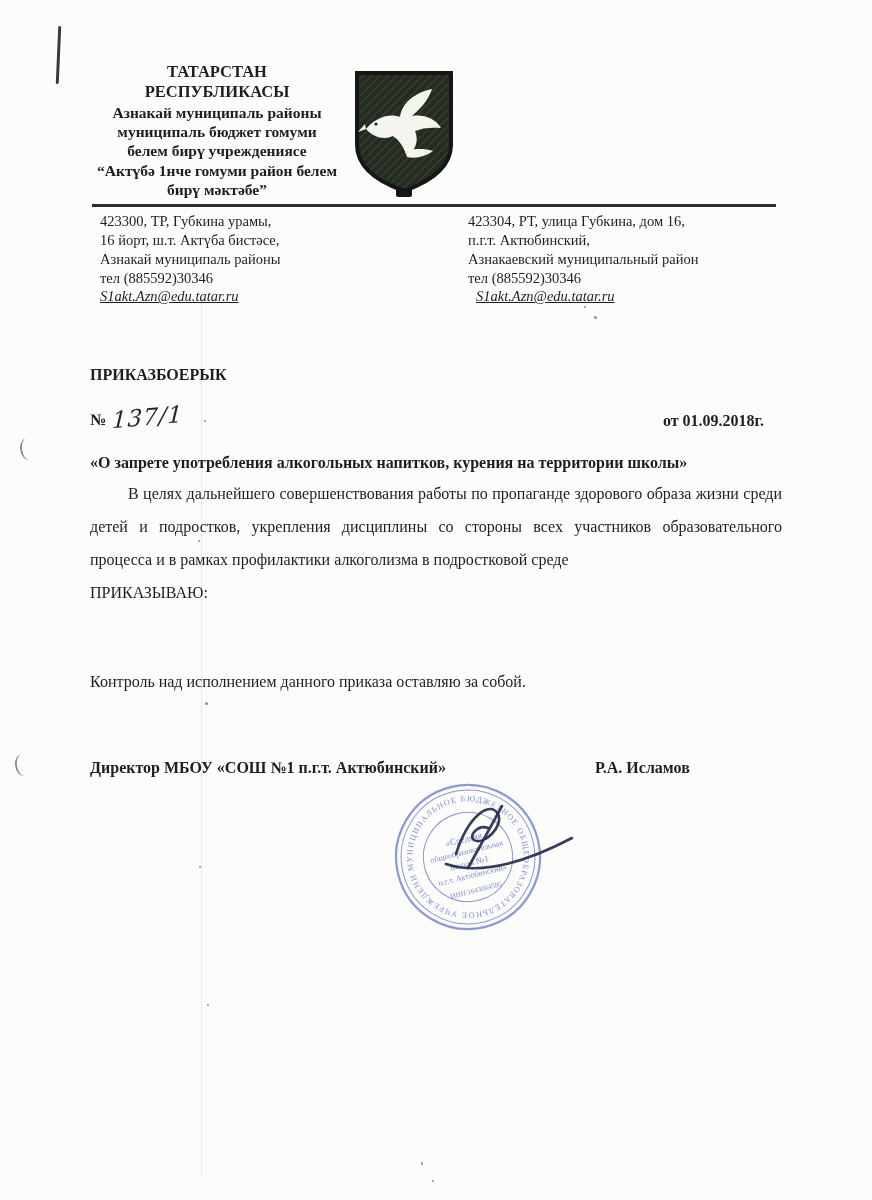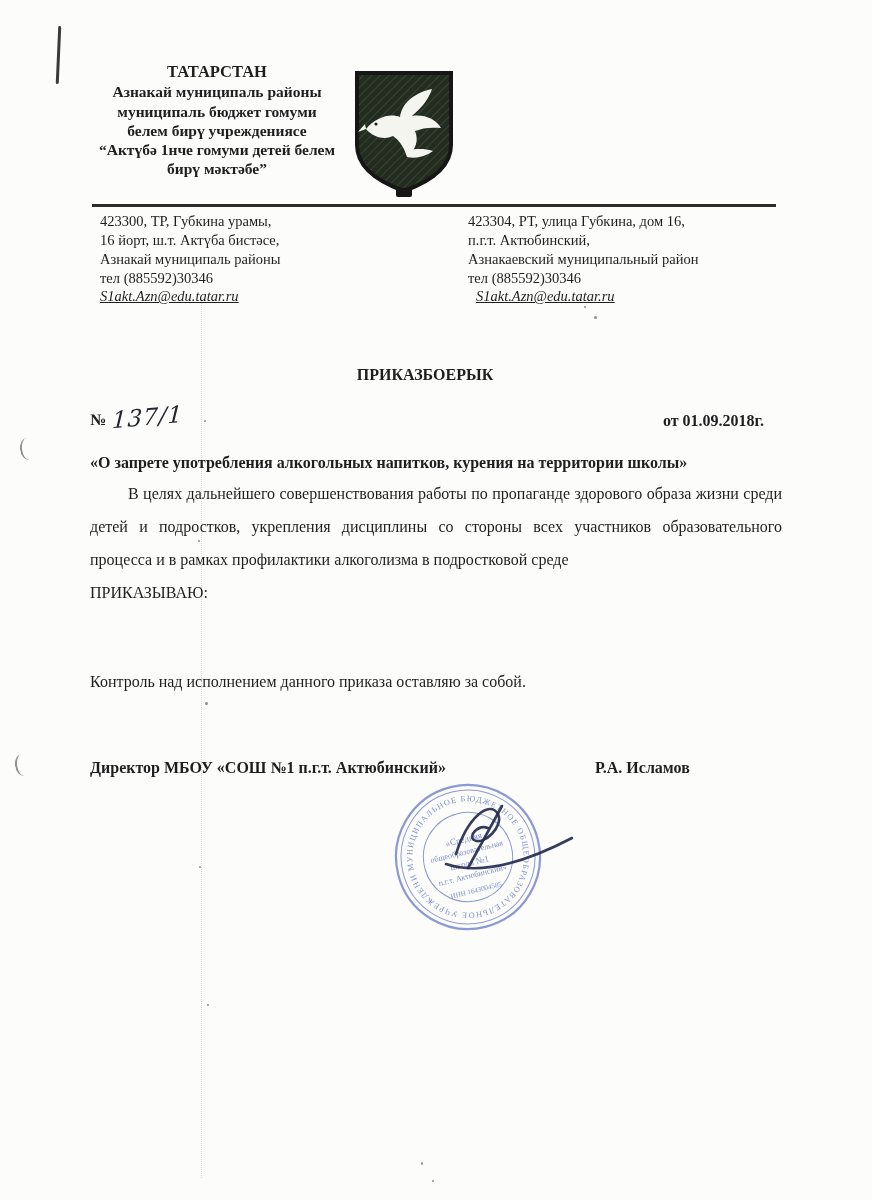--- a/index.html
+++ b/index.html
@@ -17,21 +17,21 @@
   .hdr-right .o{font-size:15.5px;line-height:1.24;}
   .emblem{position:absolute;left:352px;top:68px;width:104px;height:134px;z-index:2;}
   .hdr-rule{position:absolute;left:92px;top:204px;width:684px;height:3px;background:#2c2c2c;}
   .addr{position:absolute;top:212px;font-size:14.5px;line-height:1.3;}
   .addr.left{left:100px;width:260px;}
   .addr.right{left:468px;width:300px;}
   .addr .email{font-style:italic;text-decoration:underline;}
   
   .docbody{position:absolute;left:90px;top:366px;width:692px;font-size:16px;z-index:3;}
   .b{font-weight:bold;}
-  .head-row{display:flex;justify-content:center;padding-right:22px;}
+  .head-row{display:flex;justify-content:flex-start;padding-right:22px;}
   .num-row{display:flex;justify-content:space-between;padding-right:18px;margin-top:20px;align-items:flex-end;}
   .handwritten{
     display:inline-block;font-family:"DejaVu Serif",serif;font-style:italic;
     font-size:23px;letter-spacing:1px;color:#23262f;
     transform:rotate(-5deg) skewX(-8deg);margin-left:6px;
   }
   .subject{margin-top:24px;font-weight:bold;}
   .para{line-height:2.06;text-align:justify;}
   .para.first{margin-top:6px;text-indent:38px;}
   .control{margin-top:56px;line-height:2.06;}
@@ -62,24 +62,25 @@
   <span class="speck" style="left:204px;top:420px;width:2px;height:2px;"></span>
   <span class="speck" style="left:198px;top:540px;width:2px;height:2px;"></span>
   <span class="speck" style="left:205px;top:702px;width:3px;height:3px;"></span>
   <span class="speck" style="left:199px;top:866px;width:2px;height:2px;"></span>
   <span class="speck" style="left:207px;top:1004px;width:2px;height:2px;"></span>
   <span class="speck" style="left:421px;top:1162px;width:2px;height:3px;"></span>
   <span class="speck" style="left:432px;top:1180px;width:2px;height:2px;"></span>
 
   <div class="hdr-left">
     <div class="t">ТАТАРСТАН</div>
+    <div class="t">РЕСПУБЛИКАСЫ</div>
     <div class="o">Азнакай муниципаль районы</div>
     <div class="o">муниципаль бюджет гомуми</div>
     <div class="o">белем бирү учреждениясе</div>
-    <div class="o">“Актүбә  1нче гомуми детей белем</div>
+    <div class="o">“Актүбә  1нче гомуми район белем</div>
     <div class="o">бирү мәктәбе”</div>
   </div>
 
   <div class="emblem">
     <svg viewBox="0 0 104 132" width="104" height="134" aria-hidden="true">
       <defs>
         <pattern id="hatch" width="6" height="6" patternUnits="userSpaceOnUse" patternTransform="rotate(45)">
           <rect width="6" height="6" fill="#242c21"></rect>
           <line x1="0" y1="0" x2="0" y2="6" stroke="#39452f" stroke-width="2"></line>
         </pattern>

